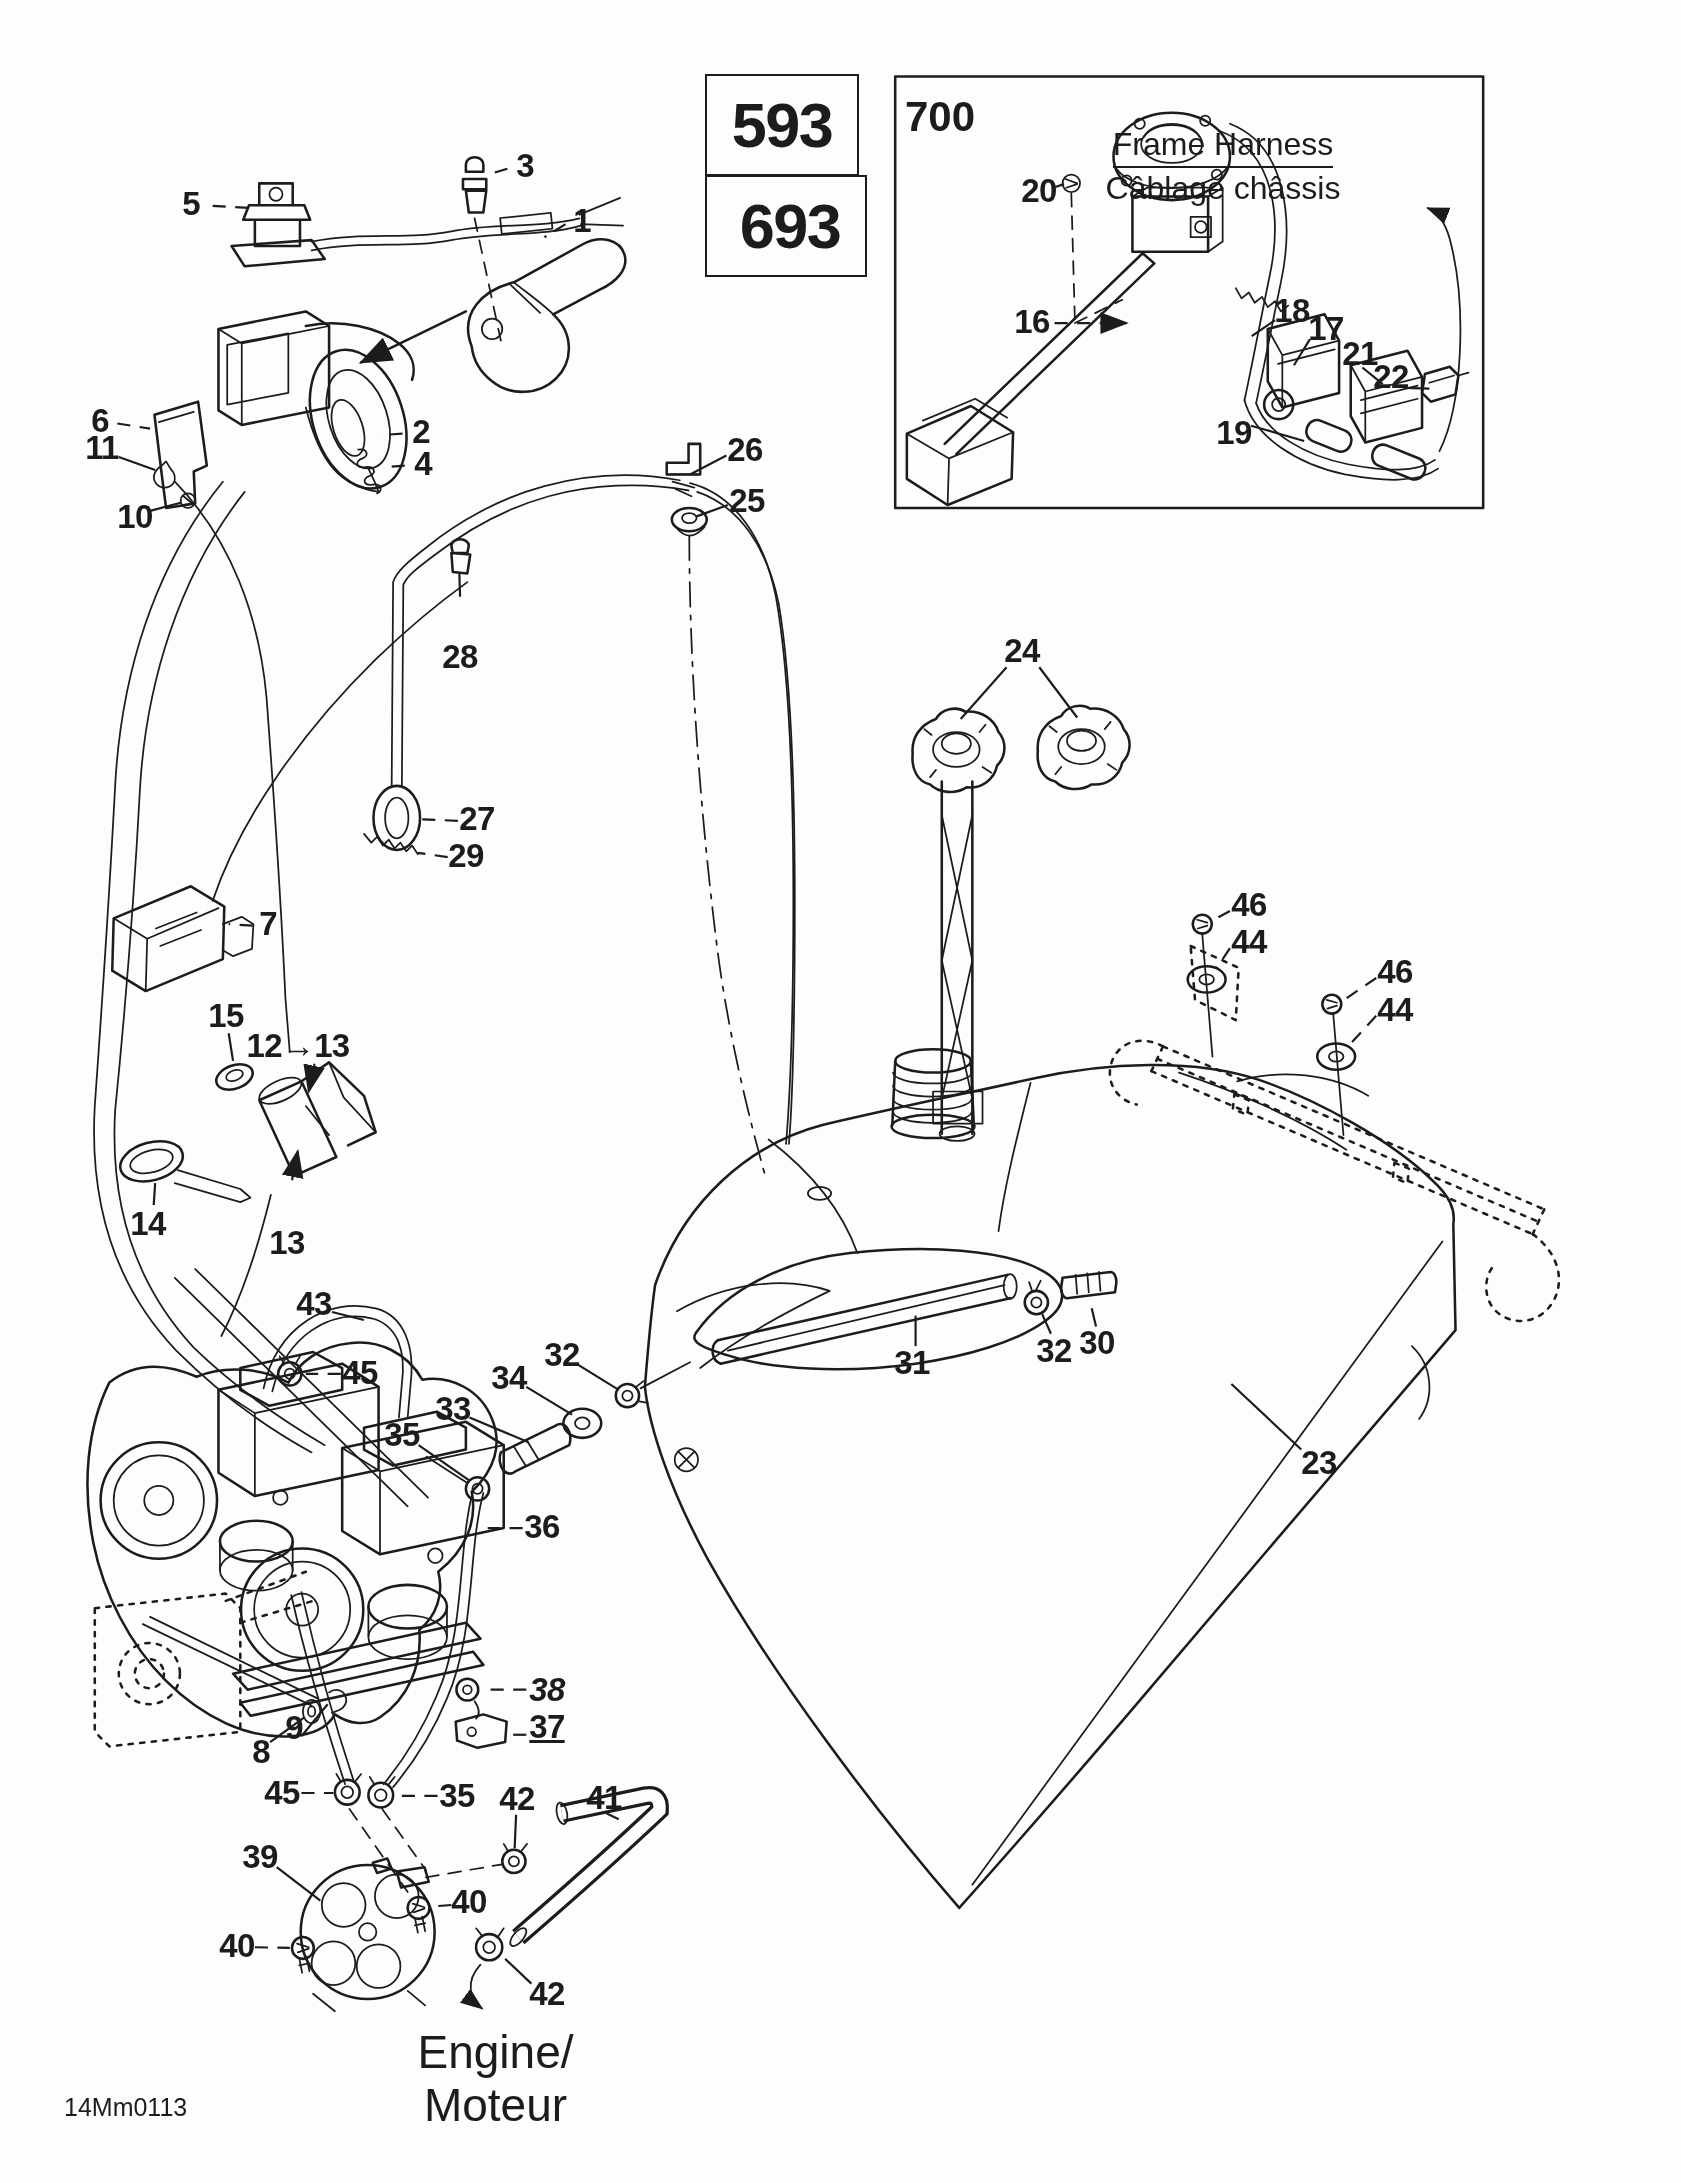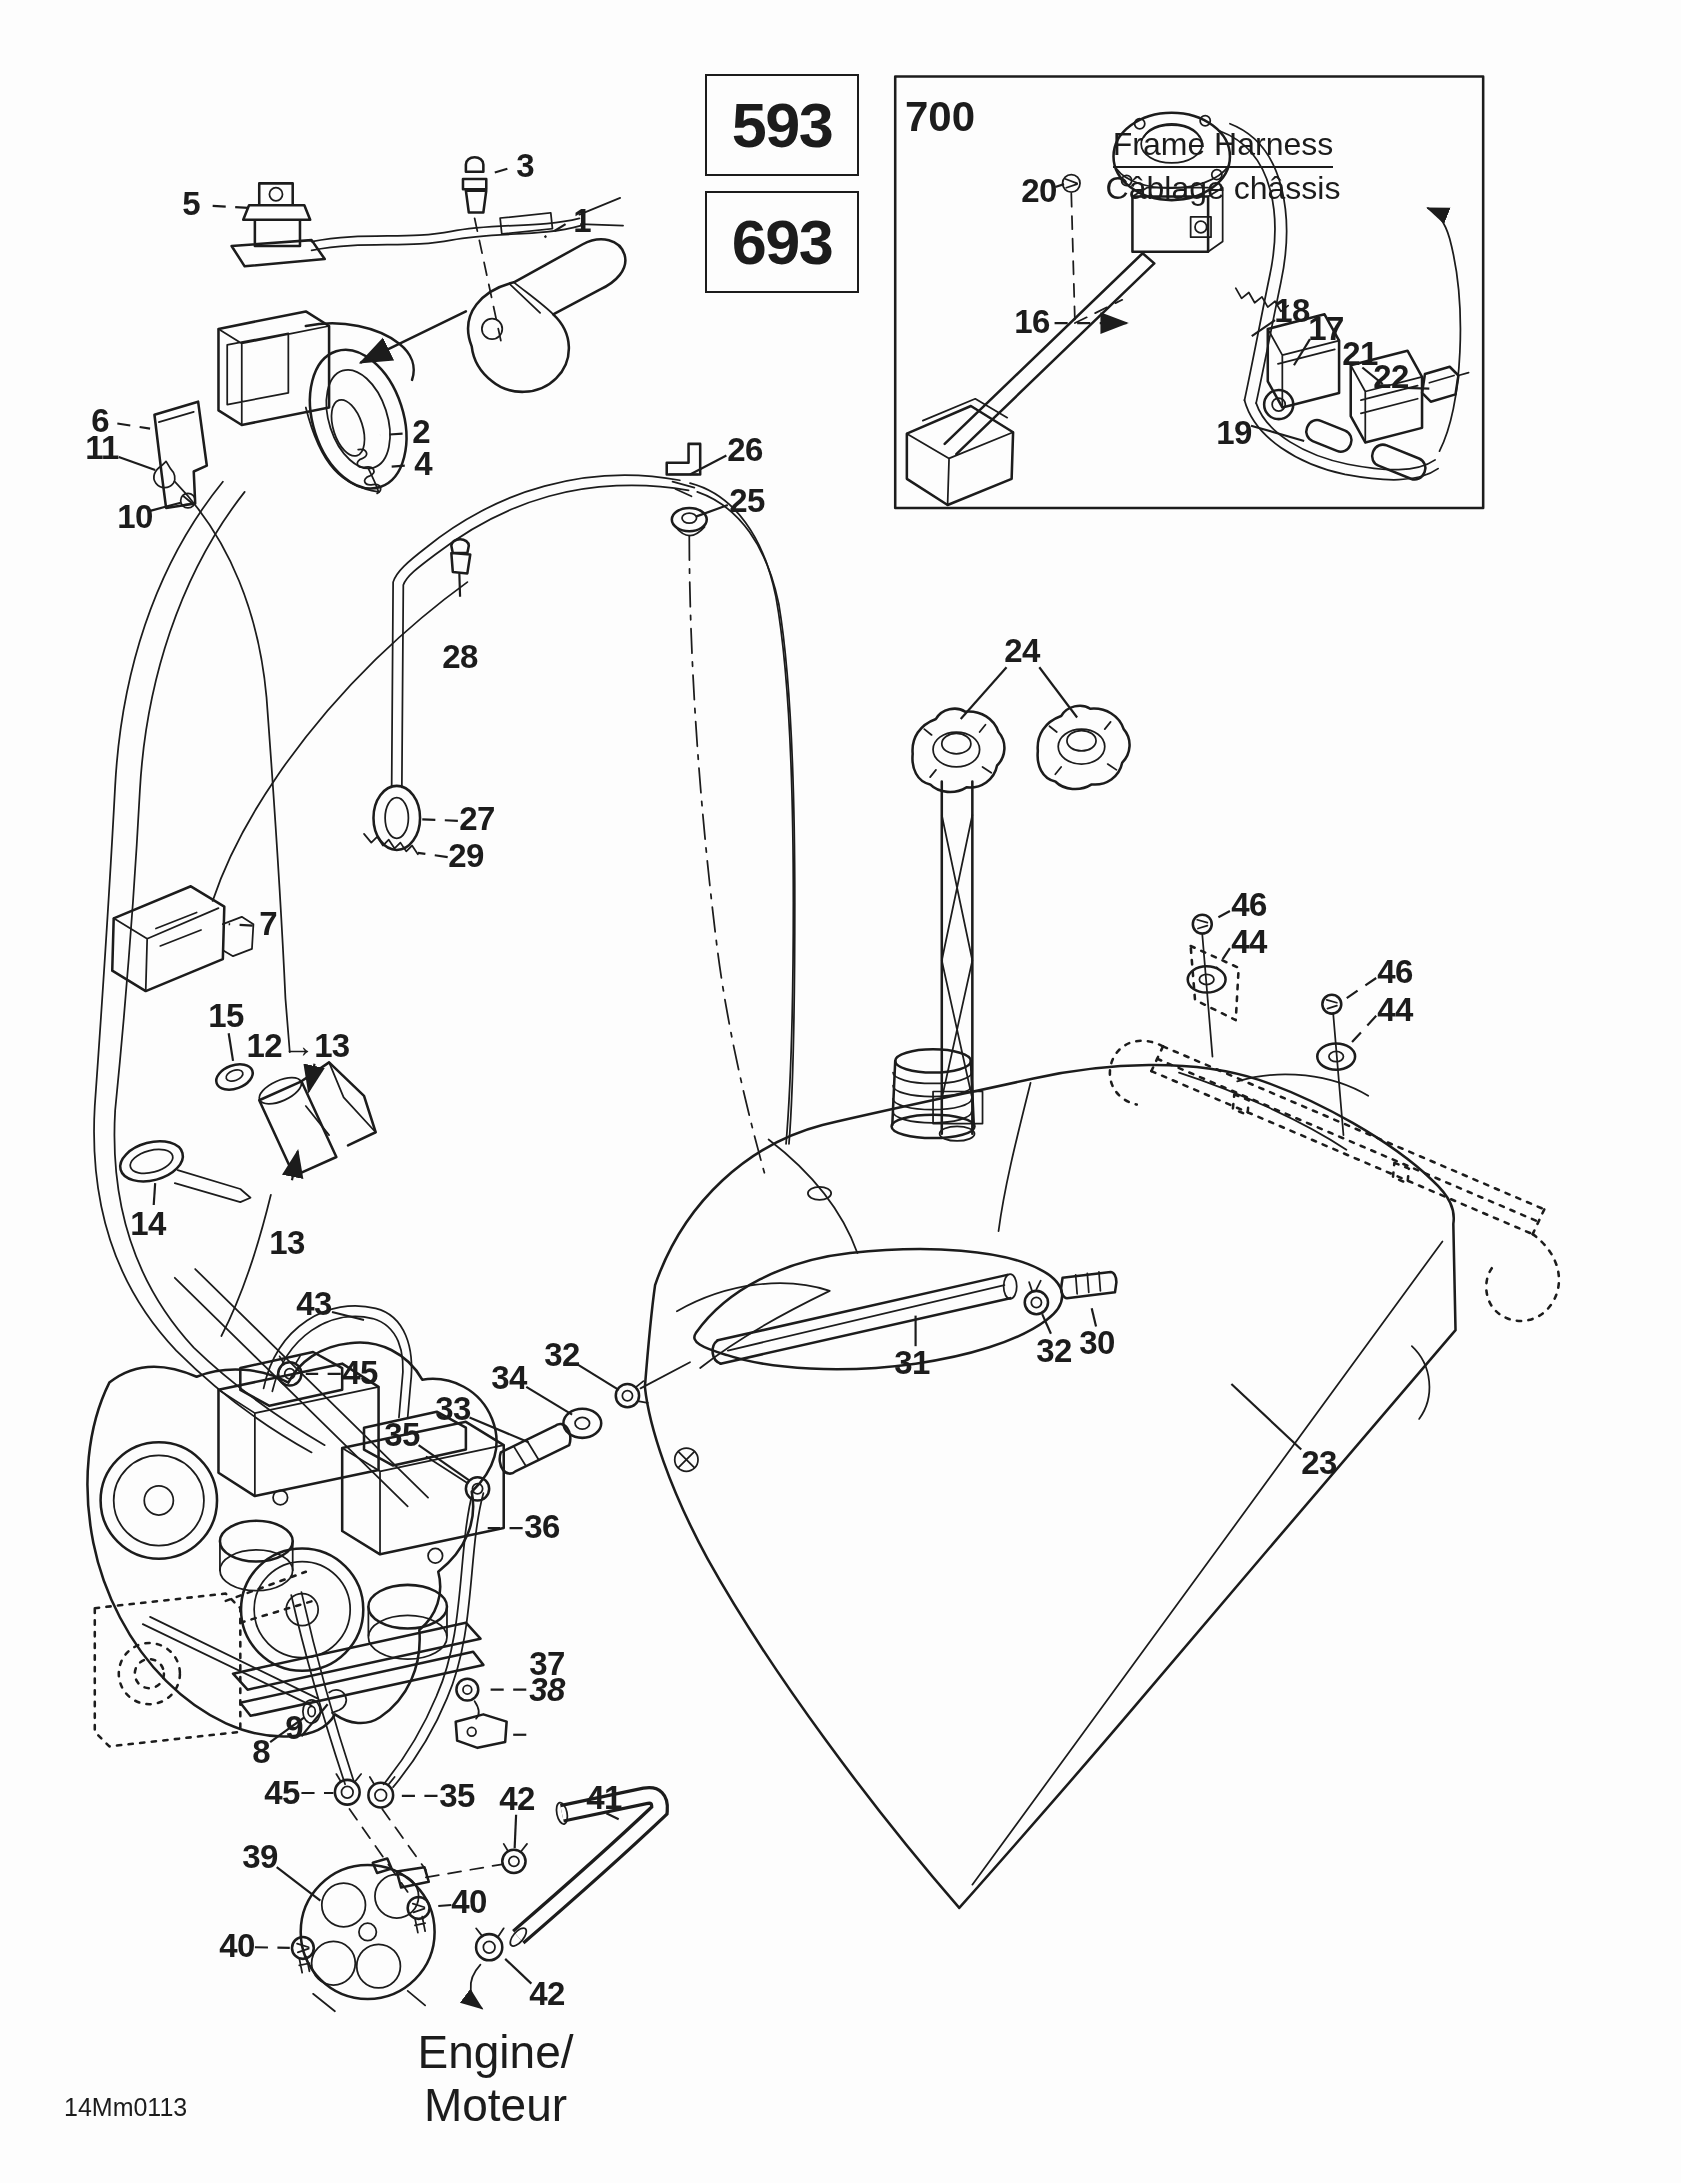--- a/index.html
+++ b/index.html
@@ -13,21 +13,21 @@
   .dashedline{stroke-dasharray:18 13;}
   .tube{stroke:#1c1c1c;fill:none;stroke-width:26;}
   .tubein{stroke:#fdfdfd;fill:none;stroke-width:17;}
   .leader{stroke:#1c1c1c;stroke-width:3;}
   .leader.dashed{stroke-dasharray:18 13;}
   .callout{position:absolute;transform:translate(-50%,-50%);
            font-weight:700;font-size:33px;letter-spacing:-0.7px;white-space:nowrap;}
   .modelbox{position:absolute;left:705px;width:150px;height:98px;border:2.9px solid #1c1c1c;
             display:flex;align-items:center;justify-content:center;
             font-weight:700;font-size:63px;letter-spacing:-1.5px;}
-  #box593{top:74px;} #box693{top:191px;}
+  #box593{top:74px;} #box693{top:175px;padding-left:8px;}
   #inset-number{position:absolute;left:905px;top:93px;font-weight:700;font-size:42px;}
   #harness{position:absolute;left:1070px;top:128px;width:306px;text-align:center;
            font-size:32px;line-height:1.0;}
   #harness .en{display:inline-block;border-bottom:2.9px solid #1c1c1c;padding-bottom:5.8px;}
   #harness .fr{margin-top:4.4px;}
   #engine-label{position:absolute;left:408px;top:2026px;width:175px;text-align:center;
                 font-size:46px;line-height:1.16;}
   #doc-code{position:absolute;left:64px;top:2093px;font-size:25px;letter-spacing:0px;}
 </style>
 </head>
@@ -464,21 +464,21 @@
       <div class="callout" style="left: 1054px; top: 1351px;">32</div>
       <div class="callout" style="left: 1097px; top: 1343px;">30</div>
       <div class="callout" style="left: 314px; top: 1304px;">43</div>
       <div class="callout" style="left: 360px; top: 1373px;">45</div>
       <div class="callout" style="left: 562px; top: 1355px;">32</div>
       <div class="callout" style="left: 509px; top: 1378px;">34</div>
       <div class="callout" style="left: 453px; top: 1409px;">33</div>
       <div class="callout" style="left: 402px; top: 1435px;">35</div>
       <div class="callout" style="left: 542px; top: 1527px;">36</div>
       <div class="callout" style="left: 547px; top: 1690px; font-style: italic;">38</div>
-      <div class="callout" style="left: 547px; top: 1664px;">37</div>
+      <div class="callout" style="left: 547px; top: 1727px; text-decoration: underline;">37</div>
       <div class="callout" style="left: 294px; top: 1728px;">9</div>
       <div class="callout" style="left: 261px; top: 1752px;">8</div>
       <div class="callout" style="left: 282px; top: 1793px;">45</div>
       <div class="callout" style="left: 457px; top: 1796px;">35</div>
       <div class="callout" style="left: 517px; top: 1799px;">42</div>
       <div class="callout" style="left: 604px; top: 1798px;">41</div>
       <div class="callout" style="left: 260px; top: 1857px;">39</div>
       <div class="callout" style="left: 469px; top: 1902px;">40</div>
       <div class="callout" style="left: 237px; top: 1946px;">40</div>
       <div class="callout" style="left: 547px; top: 1994px;">42</div>

